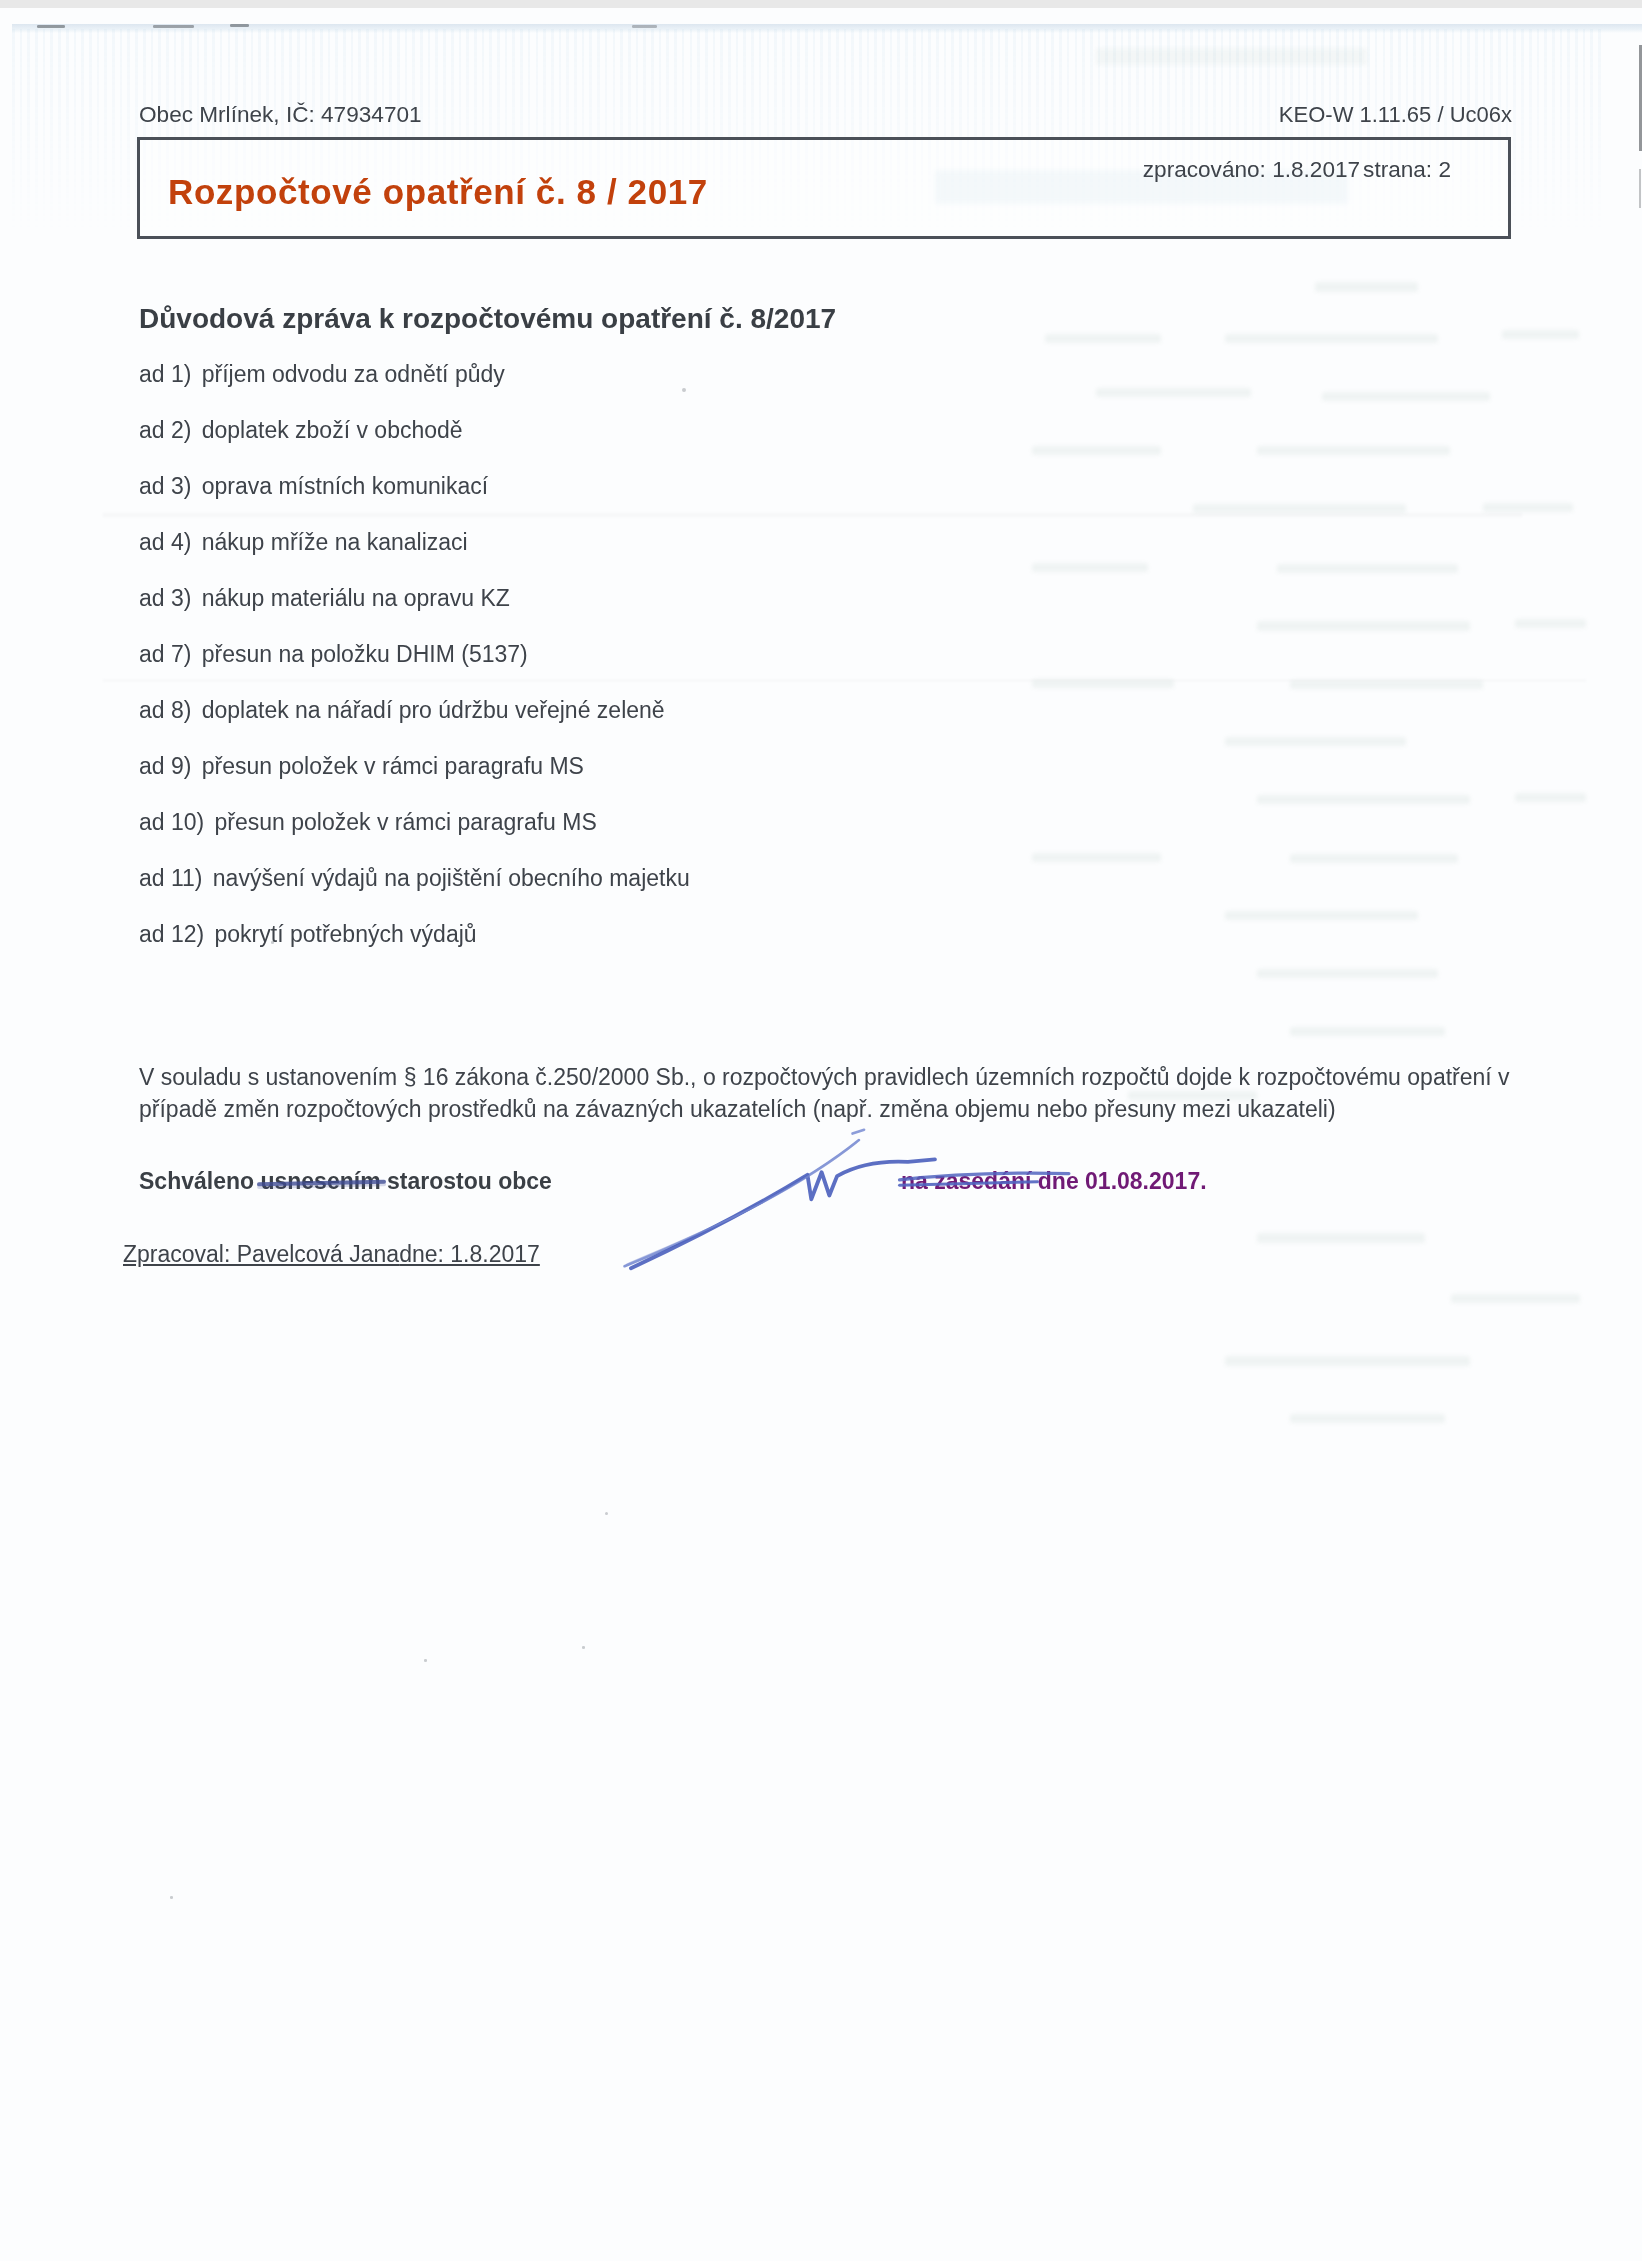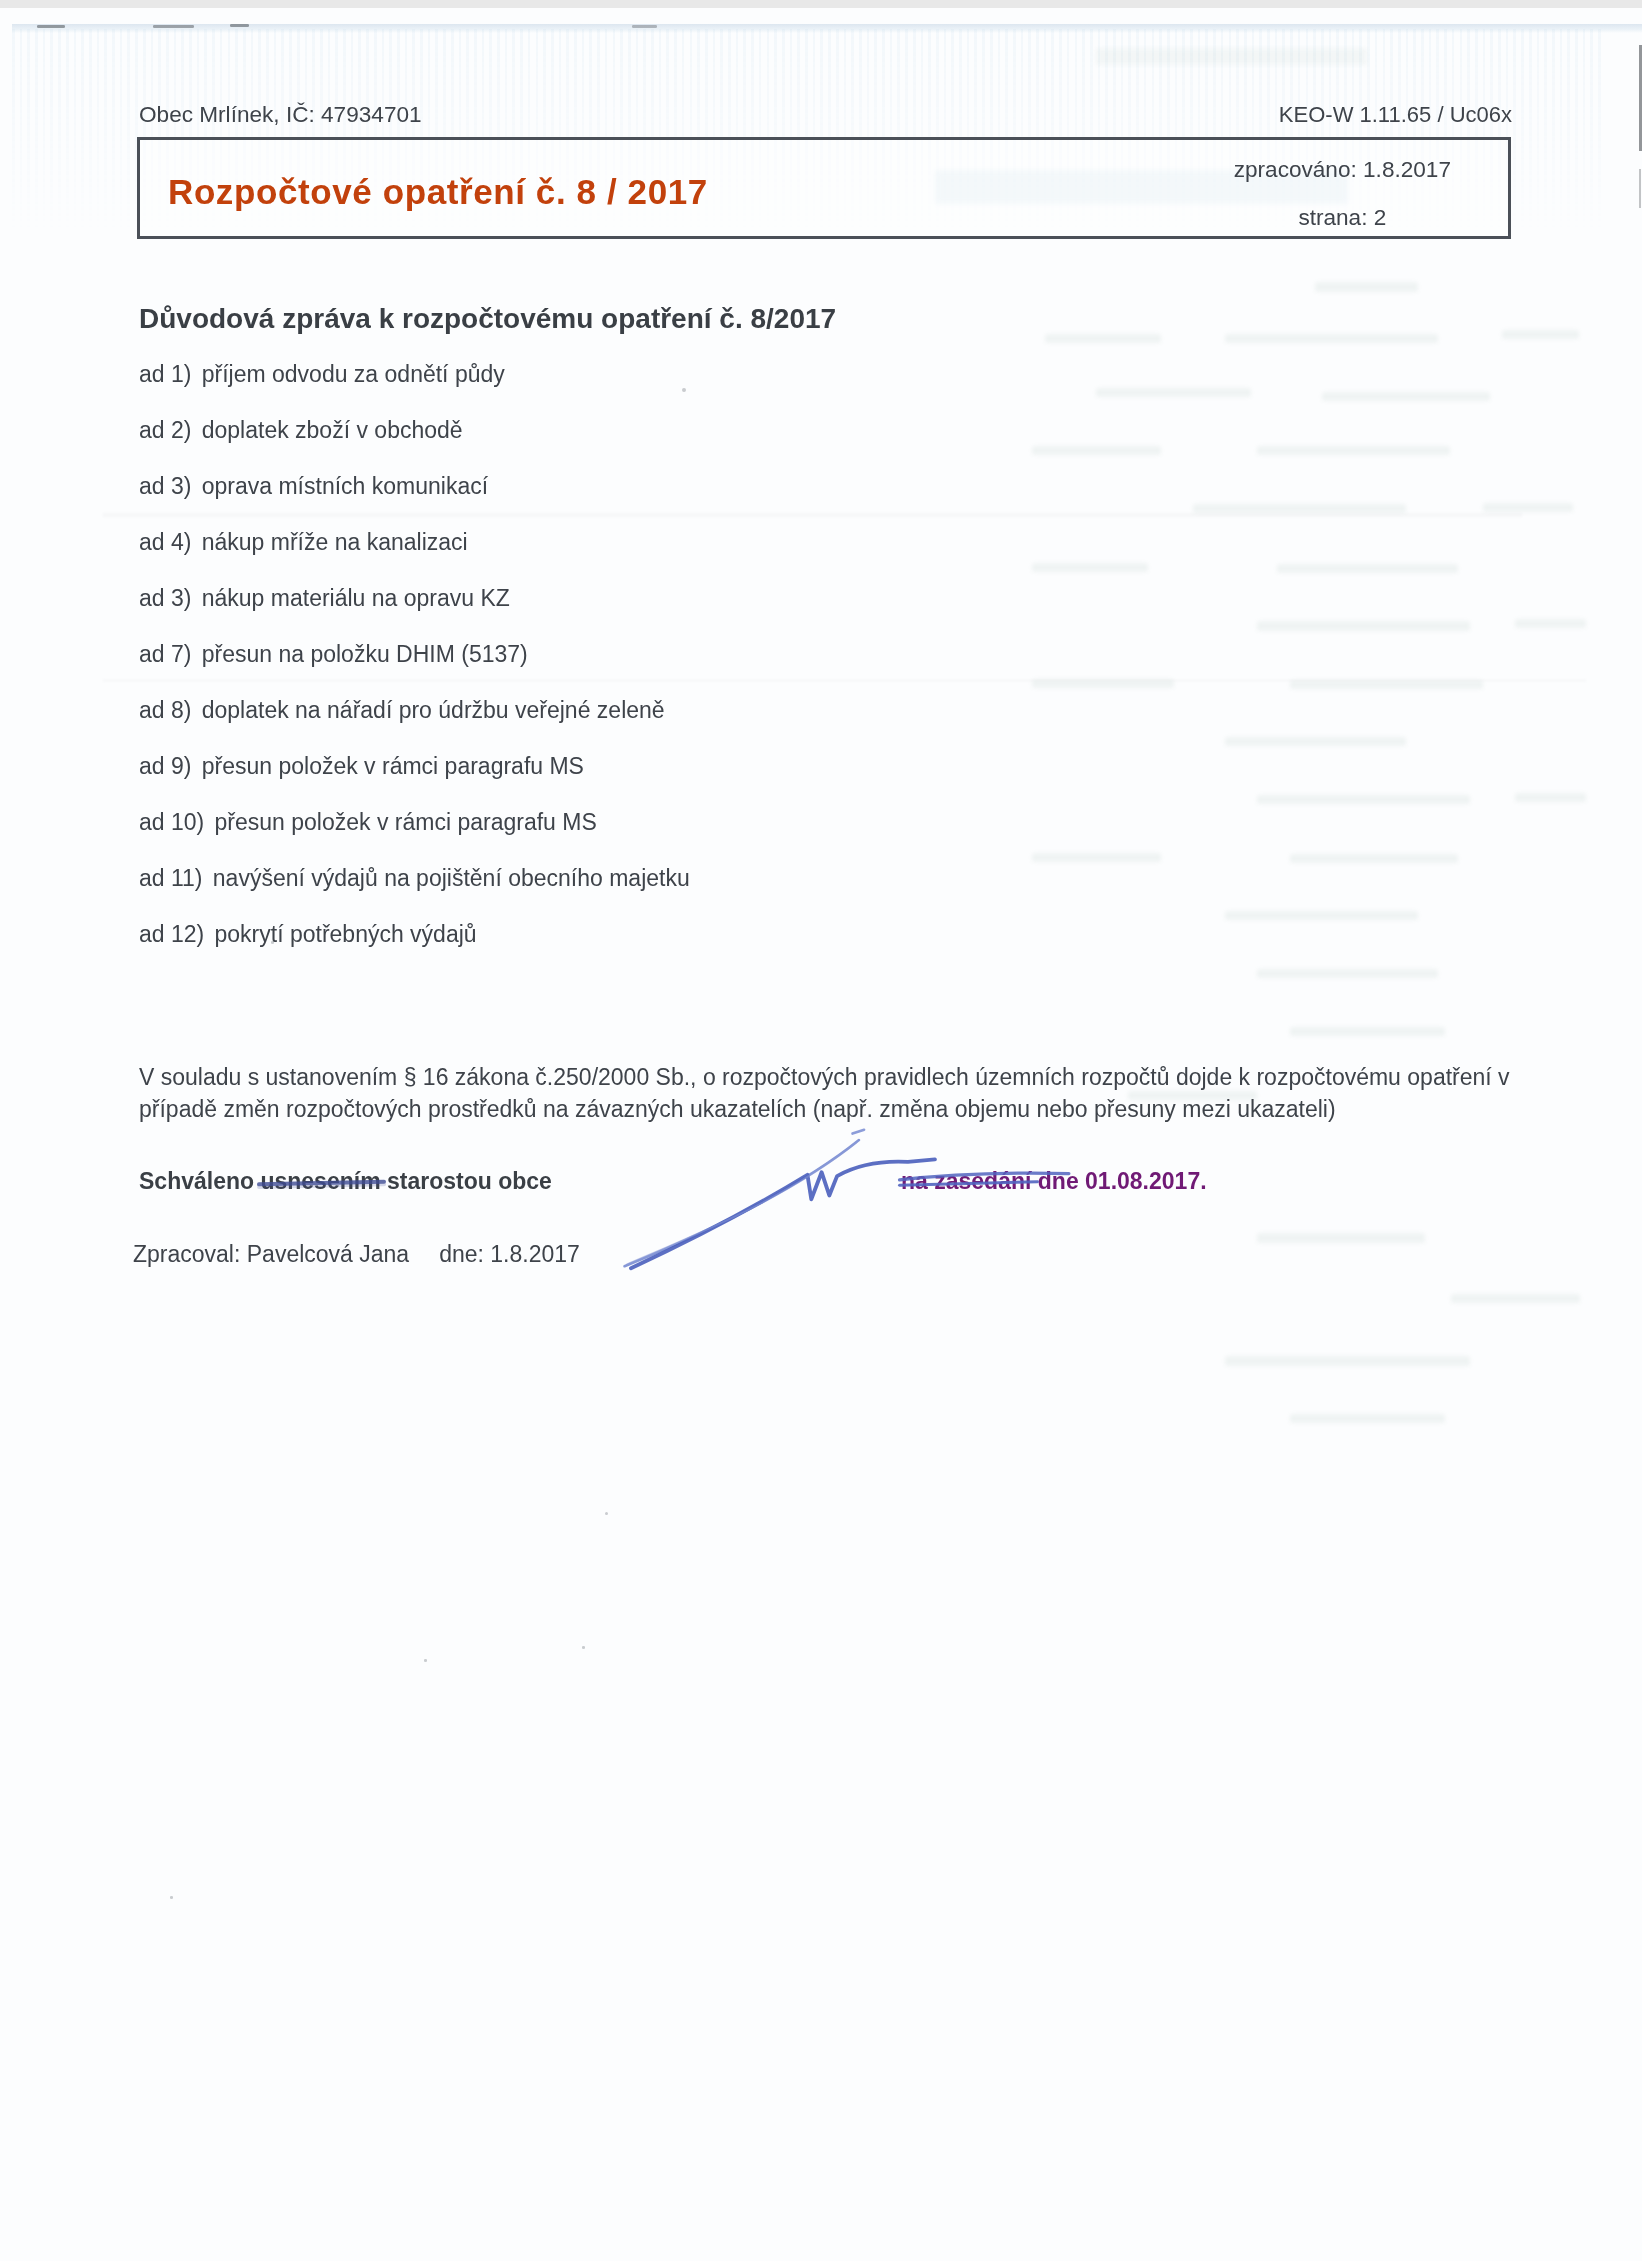--- a/index.html
+++ b/index.html
@@ -38,21 +38,21 @@
   .title-box{
     position:absolute;left:137px;top:129px;width:1374px;height:102px;
     border:3.2px solid #4b5058;box-sizing:border-box;background:rgba(255,255,255,.35);
   }
   .doc-title{
     position:absolute;left:28px;top:32px;
     font-size:35px;font-weight:bold;color:#c2410c;letter-spacing:0.6px;
   }
   .box-right{
     position:absolute;right:57px;top:17px;
-    display:flex;flex-direction:column;align-items:center;gap:22px;
+    display:flex;flex-direction:row;align-items:center;gap:3px;
     font-size:22.6px;
   }
   
   .section-heading{
     position:absolute;left:139px;top:295px;
     font-size:28px;font-weight:bold;color:#3a3f45;
   }
   .items{position:absolute;left:139px;top:353px;}
   .item-row{display:flex;margin-bottom:29px;font-size:23px;line-height:27px;}
   .item-label{white-space:pre;margin-right:10.3px;}
@@ -75,22 +75,22 @@
   .strike-dark::after{
     left:-3.2px;right:-5.8px;top:13px;height:3.9px;
     background:#3f4c95;opacity:.8;transform:rotate(-1.2deg);
     box-shadow:0 2.6px 0 rgba(63,76,149,.25);
   }
   .strike-blue::after{
     left:-2.6px;right:-7.7px;top:13.5px;height:3.2px;
     background:#5164c0;opacity:.9;transform:rotate(-1.4deg);
   }
   .prepared{
-    position:absolute;left:133px;top:1233px;font-size:23px;
-    display:flex;gap:30px;
+    position:absolute;left:123px;top:1233px;font-size:23px;
+    display:flex;text-decoration:underline;
   }
   .signature{position:absolute;left:600px;top:1114px;width:496px;height:161px;pointer-events:none;}
 </style>
 </head>
 <body>
 
 <div class="page">
 
   <div class="top-band"></div>
   <div class="top-streaks"></div>

